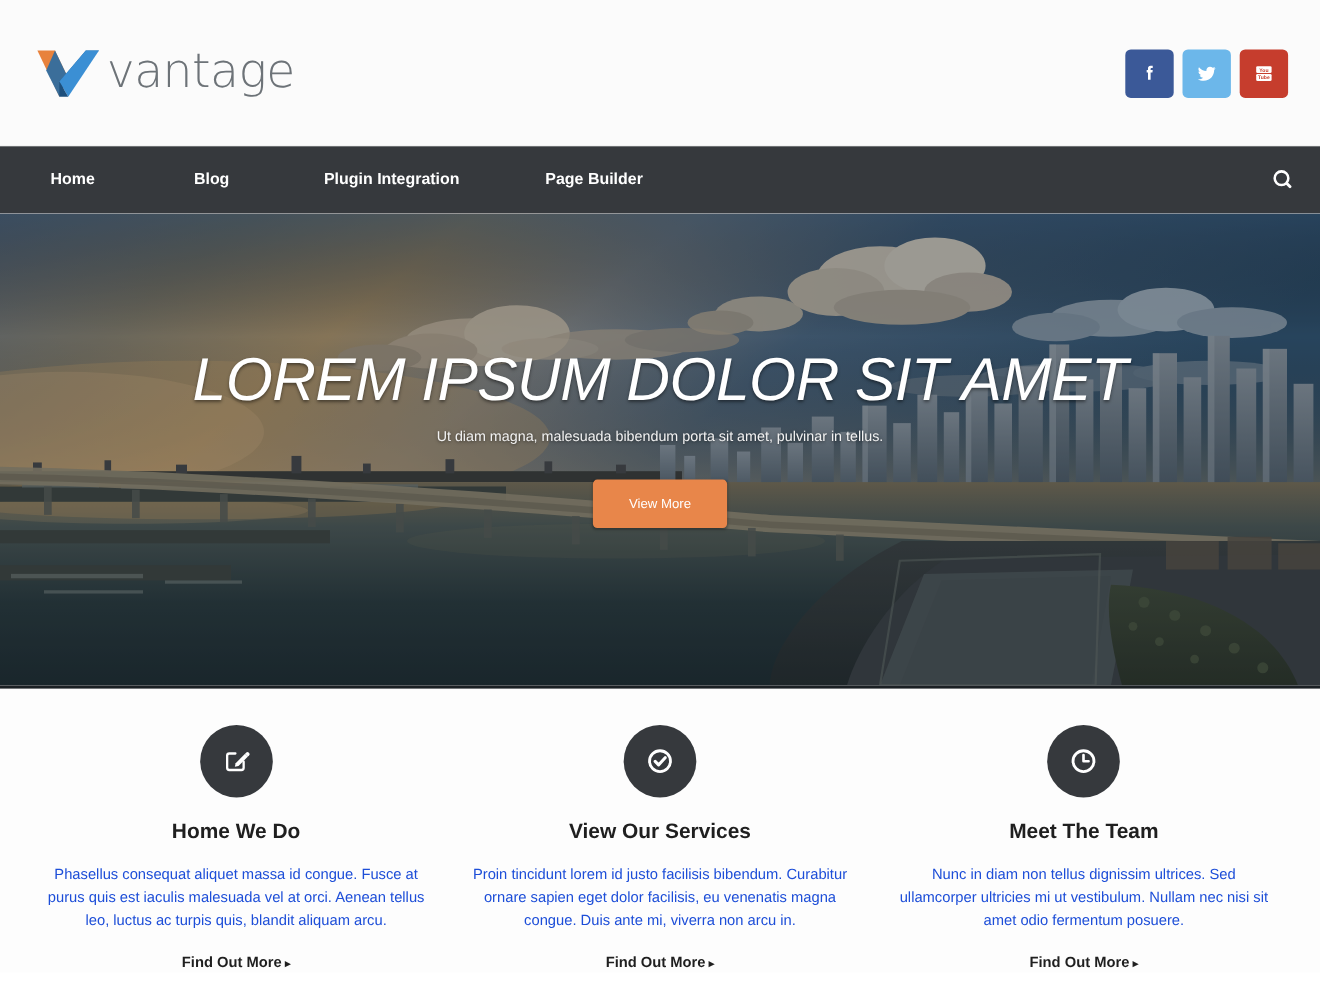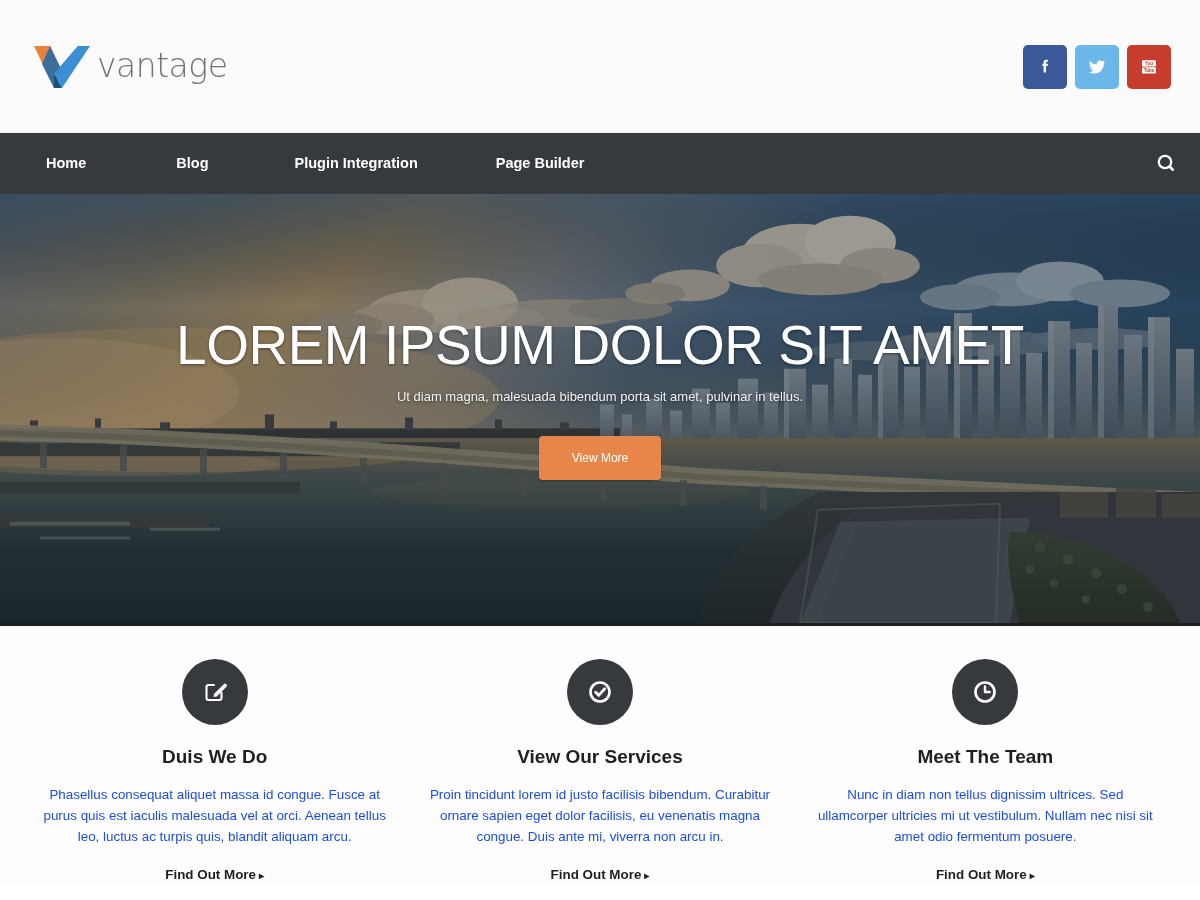--- a/index.html
+++ b/index.html
@@ -17,21 +17,21 @@
     background: #fbfbfb;
     border-bottom: 1px solid #f0f0f0;
   }
   .logo-wrap {
     position: absolute;
     left: 32px; top: 38px;
     display: flex; align-items: center; gap: 2px;
   }
   .logo-mark { width: 62px; height: 52px; display: block; }
   .logo-text {
-    font-size: 33px;
+    font-size: 43px;
     font-weight: 300;
     color: #6d7378;
     letter-spacing: -0.5px;
     line-height: 1;
     margin-left: 1px;
     margin-top: 2px;
     font-family: "DejaVu Sans", sans-serif;
   }
   .social-wrap {
     position: absolute;
@@ -94,20 +94,21 @@
     text-align: center;
   }
   .hero-title {
     color: #ffffff;
     font-size: 55px;
     font-weight: normal;
     letter-spacing: -0.5px;
     line-height: 1.05;
     text-shadow: 0 1px 3px rgba(0,0,0,0.45);
     font-family: "Liberation Sans", sans-serif;
+    font-style: italic;
   }
   .hero-sub {
     color: #f2f2f2;
     font-size: 13px;
     font-weight: 300;
     margin-top: 14px;
     text-shadow: 0 1px 3px rgba(0,0,0,0.5);
   }
   .hero-btn {
     display: inline-block;
@@ -429,21 +430,21 @@
 <section class="features">
 
   <div class="feature">
     <div class="feature-icon">
       <svg width="30" height="30" viewBox="0 0 30 30">
         <path d="M21.5 15.5V21a2 2 0 0 1-2 2H8.5a2 2 0 0 1-2-2v-11a2 2 0 0 1 2-2H14" fill="none" stroke="#ffffff" stroke-width="2.1" stroke-linecap="round" stroke-linejoin="round"></path>
         <path d="M14.2 16.8l8.6-8.6 2.6 2.6-8.6 8.6-3.3.7z" fill="#ffffff"></path>
         <path d="M22.8 8.2l2.6 2.6 1.1-1.1a1.5 1.5 0 0 0 0-2.1l-.5-.5a1.5 1.5 0 0 0-2.1 0z" fill="#ffffff"></path>
       </svg>
     </div>
-    <h3 class="feature-title">Duis We Do</h3>
+    <h3 class="feature-title">Home We Do</h3>
     <p class="feature-text">Phasellus consequat aliquet massa id congue. Fusce at purus quis est iaculis malesuada vel at orci. Aenean tellus leo, luctus ac turpis quis, blandit aliquam arcu.</p>
     <a class="feature-link"><span>Find Out More</span><span class="arrow">▸</span></a>
   </div>
 
   <div class="feature">
     <div class="feature-icon">
       <svg width="30" height="30" viewBox="0 0 30 30">
         <circle cx="15" cy="15" r="9.5" fill="none" stroke="#ffffff" stroke-width="2.6"></circle>
         <path d="M10.6 15.2l3.1 3.2 6-6.6" fill="none" stroke="#ffffff" stroke-width="2.8" stroke-linecap="round" stroke-linejoin="round"></path>
       </svg>

